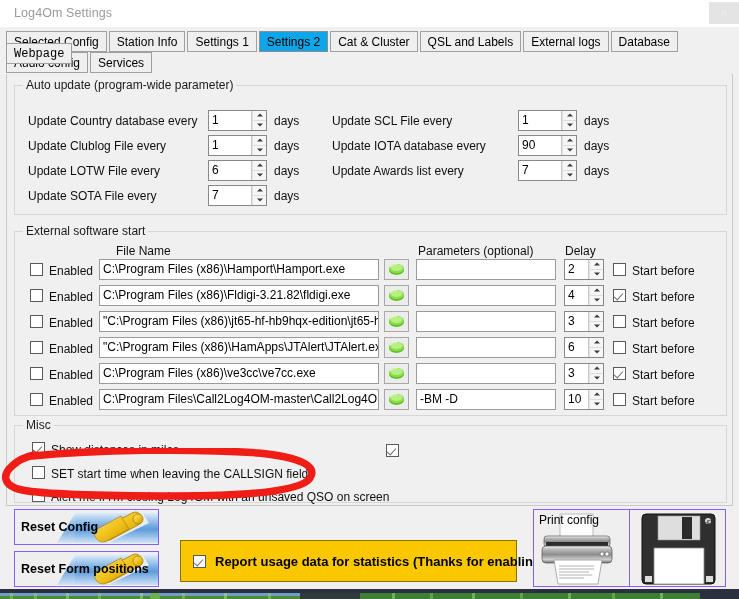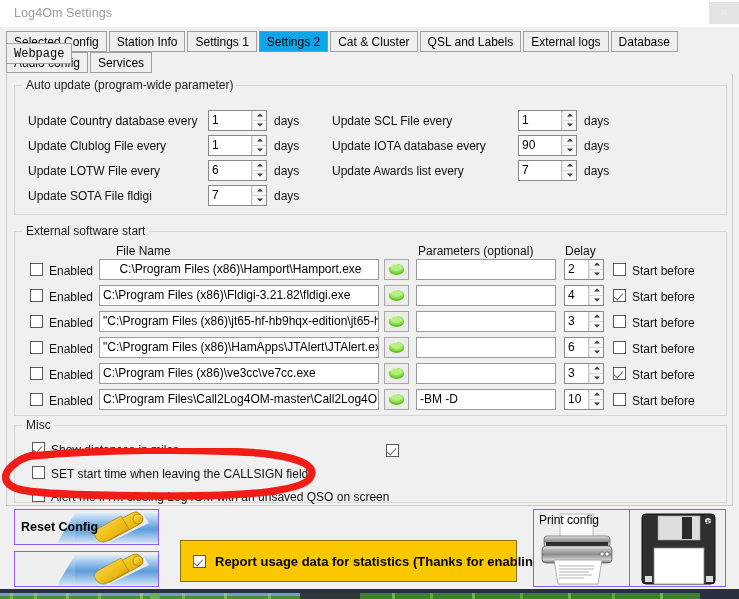--- a/index.html
+++ b/index.html
@@ -300,21 +300,21 @@
       <div class="lbl" style="left: 274px; top: 139px;">days</div>
       <div class="lbl" style="left: 28px; top: 164px;">Update LOTW File every</div>
       <div class="spin" style="left: 208px; top: 160px; width: 59px;">
         <div class="val">6</div>
         <div class="arrows">
           <span class="up"></span>
           <span class="down"></span>
         </div>
       </div>
       <div class="lbl" style="left: 274px; top: 164px;">days</div>
-      <div class="lbl" style="left: 28px; top: 189px;">Update SOTA File fldigi</div>
+      <div class="lbl" style="left: 28px; top: 189px;">Update SOTA File every</div>
       <div class="spin" style="left: 208px; top: 185px; width: 59px;">
         <div class="val">7</div>
         <div class="arrows">
           <span class="up"></span>
           <span class="down"></span>
         </div>
       </div>
       <div class="lbl" style="left: 274px; top: 189px;">days</div>
     </div>
   <div id="autoupdate-right">
@@ -349,21 +349,21 @@
 
   <div class="groupbox" id="grp-external">
     <div class="group-title">External software start</div>
   </div>
   <div class="lbl" style="left:116px; top:244px;">File Name</div>
   <div class="lbl" style="left:418px; top:244px;">Parameters (optional)</div>
   <div class="lbl" style="left:565px; top:244px;">Delay</div>
   <div id="ext-rows">
       <div class="cb" style="left: 30px; top: 263px;"></div>
       <div class="lbl" style="left: 49px; top: 264px;">Enabled</div>
-      <div class="txt" style="left: 99px; top: 259px; width: 280px; text-align: center;">C:\Program Files (x86)\Hamport\Hamport.exe</div>
+      <div class="txt" style="left: 99px; top: 259px; width: 280px;">C:\Program Files (x86)\Hamport\Hamport.exe</div>
       <div class="browse-btn" style="left: 384px; top: 259px;">
         <svg width="17" height="15" viewBox="0 0 17 15">
   <ellipse cx="8.5" cy="8" rx="7.5" ry="5" fill="#63c022"></ellipse>
   <ellipse cx="8.5" cy="6.6" rx="7.5" ry="4.6" fill="#8ade4c"></ellipse>
   <ellipse cx="8.5" cy="5.6" rx="6" ry="3.4" fill="#b6ef84"></ellipse>
   <path d="M2 5 q3 -4 7 -3" stroke="#e6ffd2" stroke-width="1" fill="none"></path>
   <circle cx="4" cy="3" r="1.1" fill="#f5f0b0"></circle>
 </svg>
       </div>
       <div class="txt" style="left: 416px; top: 259px; width: 140px;"></div>
@@ -530,20 +530,21 @@
 
   <div class="pic-btn" id="btn-reset-forms">
     <svg width="145" height="36" viewBox="0 0 145 36" style="position:absolute;left:0;top:0;">
       <path d="M60 3 L145 3 L145 33 L60 33 Z" fill="url(#blu)"></path>
       <path d="M60 3 L90 3 L70 33 L42 33 Z" fill="url(#blu)" opacity="0.85"></path>
       <path d="M86 26 L128 4 L134 13 L93 33 Z" fill="#f2f2f2" opacity="0.9"></path>
       <path d="M95 30 q-8 2 -10 -4 q-2 -7 6 -9 l26 -14 q6 -3 9 3 q3 6 -3 9 l-26 14 q-2 1 -2 1 z" fill="url(#ylw)" stroke="#a37d05" stroke-width="0.8"></path>
       <circle cx="123" cy="9" r="5" fill="url(#ylw)" stroke="#a37d05" stroke-width="0.8"></circle>
       <path d="M92 31 q-7 3 -11 -3 q-4 -6 3 -10 l22 -12 l8 13 l-22 12 z" fill="url(#ylw)" stroke="#a37d05" stroke-width="0.7" opacity="0.95"></path>
     </svg>
+    <div class="reset-label">Reset Form positions</div>
   </div>
 
 
   <div id="stats-banner">
     <div class="cb checked"></div>
     <div class="banner-label">Report usage data for statistics (Thanks for enabling)</div>
   </div>
 
   <div class="pic-btn" id="btn-print-config">
     <svg width="90" height="78" viewBox="0 0 90 78" style="position:absolute;left:0;top:0;">

